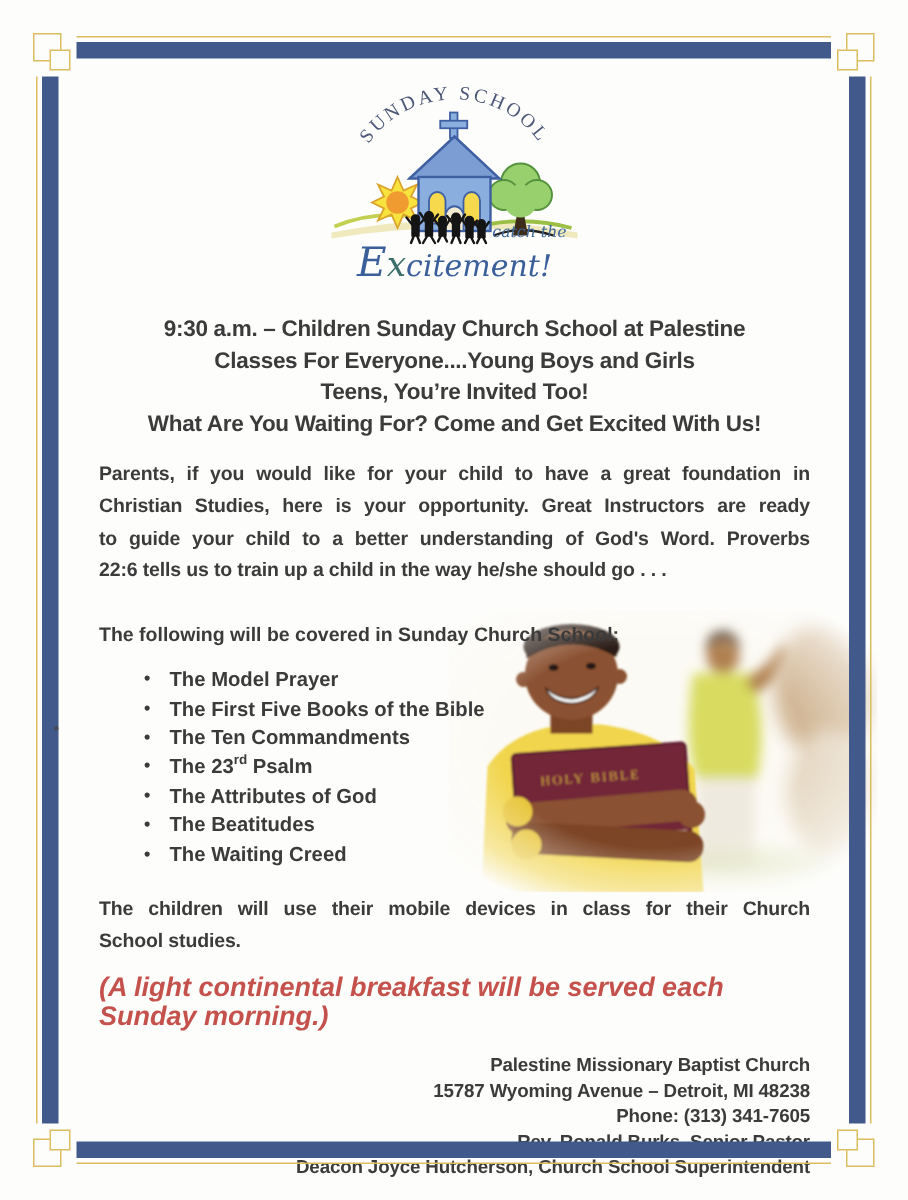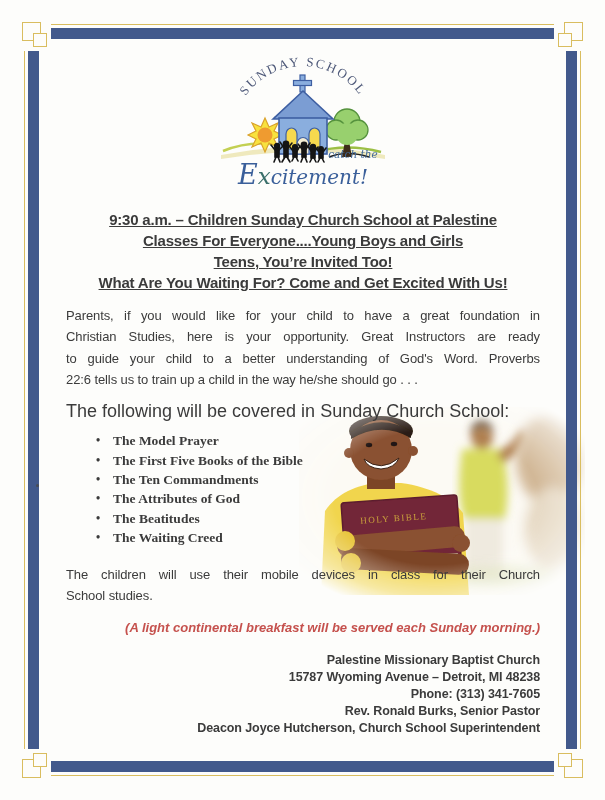--- a/index.html
+++ b/index.html
@@ -35,40 +35,40 @@
 
   .speck { position:absolute; left:36px; top:484px; width:3px; height:3px;
            background:#4a4a4a; border-radius:50%; opacity:.85; z-index:4; }
 
   
   .content { position:absolute; left:66px; top:0; width:474px; z-index:1; }
 
   .clipart { width:172px; height:146px; margin:55px auto 0; display:block; }
 
   .heading { margin-top:8px; text-align:center; font-weight:bold;
-             font-size:15px; line-height:21px; letter-spacing:-0.2px; white-space:nowrap;text-decoration:underline; }
-
-  .jline { font-weight:normal; font-size:13px; line-height:21.3px; letter-spacing:-0.1px;
+             font-size:15px; line-height:21px; letter-spacing:-0.2px; white-space:nowrap; }
+
+  .jline { font-weight:bold; font-size:13px; line-height:21.3px; letter-spacing:-0.1px;
            text-align:justify; text-align-last:justify; white-space:nowrap; overflow:hidden; }
   .jline.last { text-align-last:left; }
   .intro { margin-top:12px; }
 
-  .covered { margin-top:12px; font-weight:normal; font-size:18px; line-height:18px; }
-
-  ul.bullets { margin:11px 0 16px 0; padding:0 0 0 30px; list-style:none;font-family:Liberation Serif, serif; }
+  .covered { margin-top:24px; font-weight:bold; font-size:13px; line-height:18px; }
+
+  ul.bullets { margin:11px 0 16px 0; padding:0 0 0 30px; list-style:none; }
   ul.bullets li { position:relative; padding-left:17px; font-weight:bold;
                   font-size:13.5px; line-height:19.4px; }
   ul.bullets li::before { content:"•"; position:absolute; left:0; top:0; font-size:12px; color:#3b3b3b; }
   ul.bullets sup { font-size:9px; vertical-align:super; line-height:0; }
 
   .devices { margin-top:14px; }
   .devices .jline { line-height:21px; }
 
-  .note { margin-top:12px; text-align:right; font-weight:bold; font-style:italic;
-          font-size:13px; line-height:19px; color:#c5514d; }
+  .note { margin-top:12px; text-align:left; font-weight:bold; font-style:italic;
+          font-size:18px; line-height:19px; color:#c5514d; }
 
   .footer { margin-top:15px; text-align:right; font-weight:bold;
             font-size:12.5px; line-height:17px; letter-spacing:-0.1px; }
 
   .photo { position:absolute; left:299px; top:407px; width:286px; height:188px; z-index:0; }
 </style>
 </head>
 <body>
 
 <div class="page">
@@ -248,20 +248,21 @@
       <div class="jline">to guide your child to a better understanding of God's Word. Proverbs</div>
       <div class="jline last">22:6 tells us to train up a child in the way he/she should go . . .</div>
     </div>
 
     <div class="covered">The following will be covered in Sunday Church School:</div>
 
     <ul class="bullets">
       <li><span>The Model Prayer</span><sup></sup><span></span></li>
       <li><span>The First Five Books of the Bible</span><sup></sup><span></span></li>
       <li><span>The Ten Commandments</span><sup></sup><span></span></li>
+      <li><span>The 23</span><sup>rd</sup><span> Psalm</span></li>
       <li><span>The Attributes of God</span><sup></sup><span></span></li>
       <li><span>The Beatitudes</span><sup></sup><span></span></li>
       <li><span>The Waiting Creed</span><sup></sup><span></span></li>
     </ul>
 
     <div class="devices">
       <div class="jline">The children will use their mobile devices in class for their Church</div>
       <div class="jline last">School studies.</div>
     </div>
 

